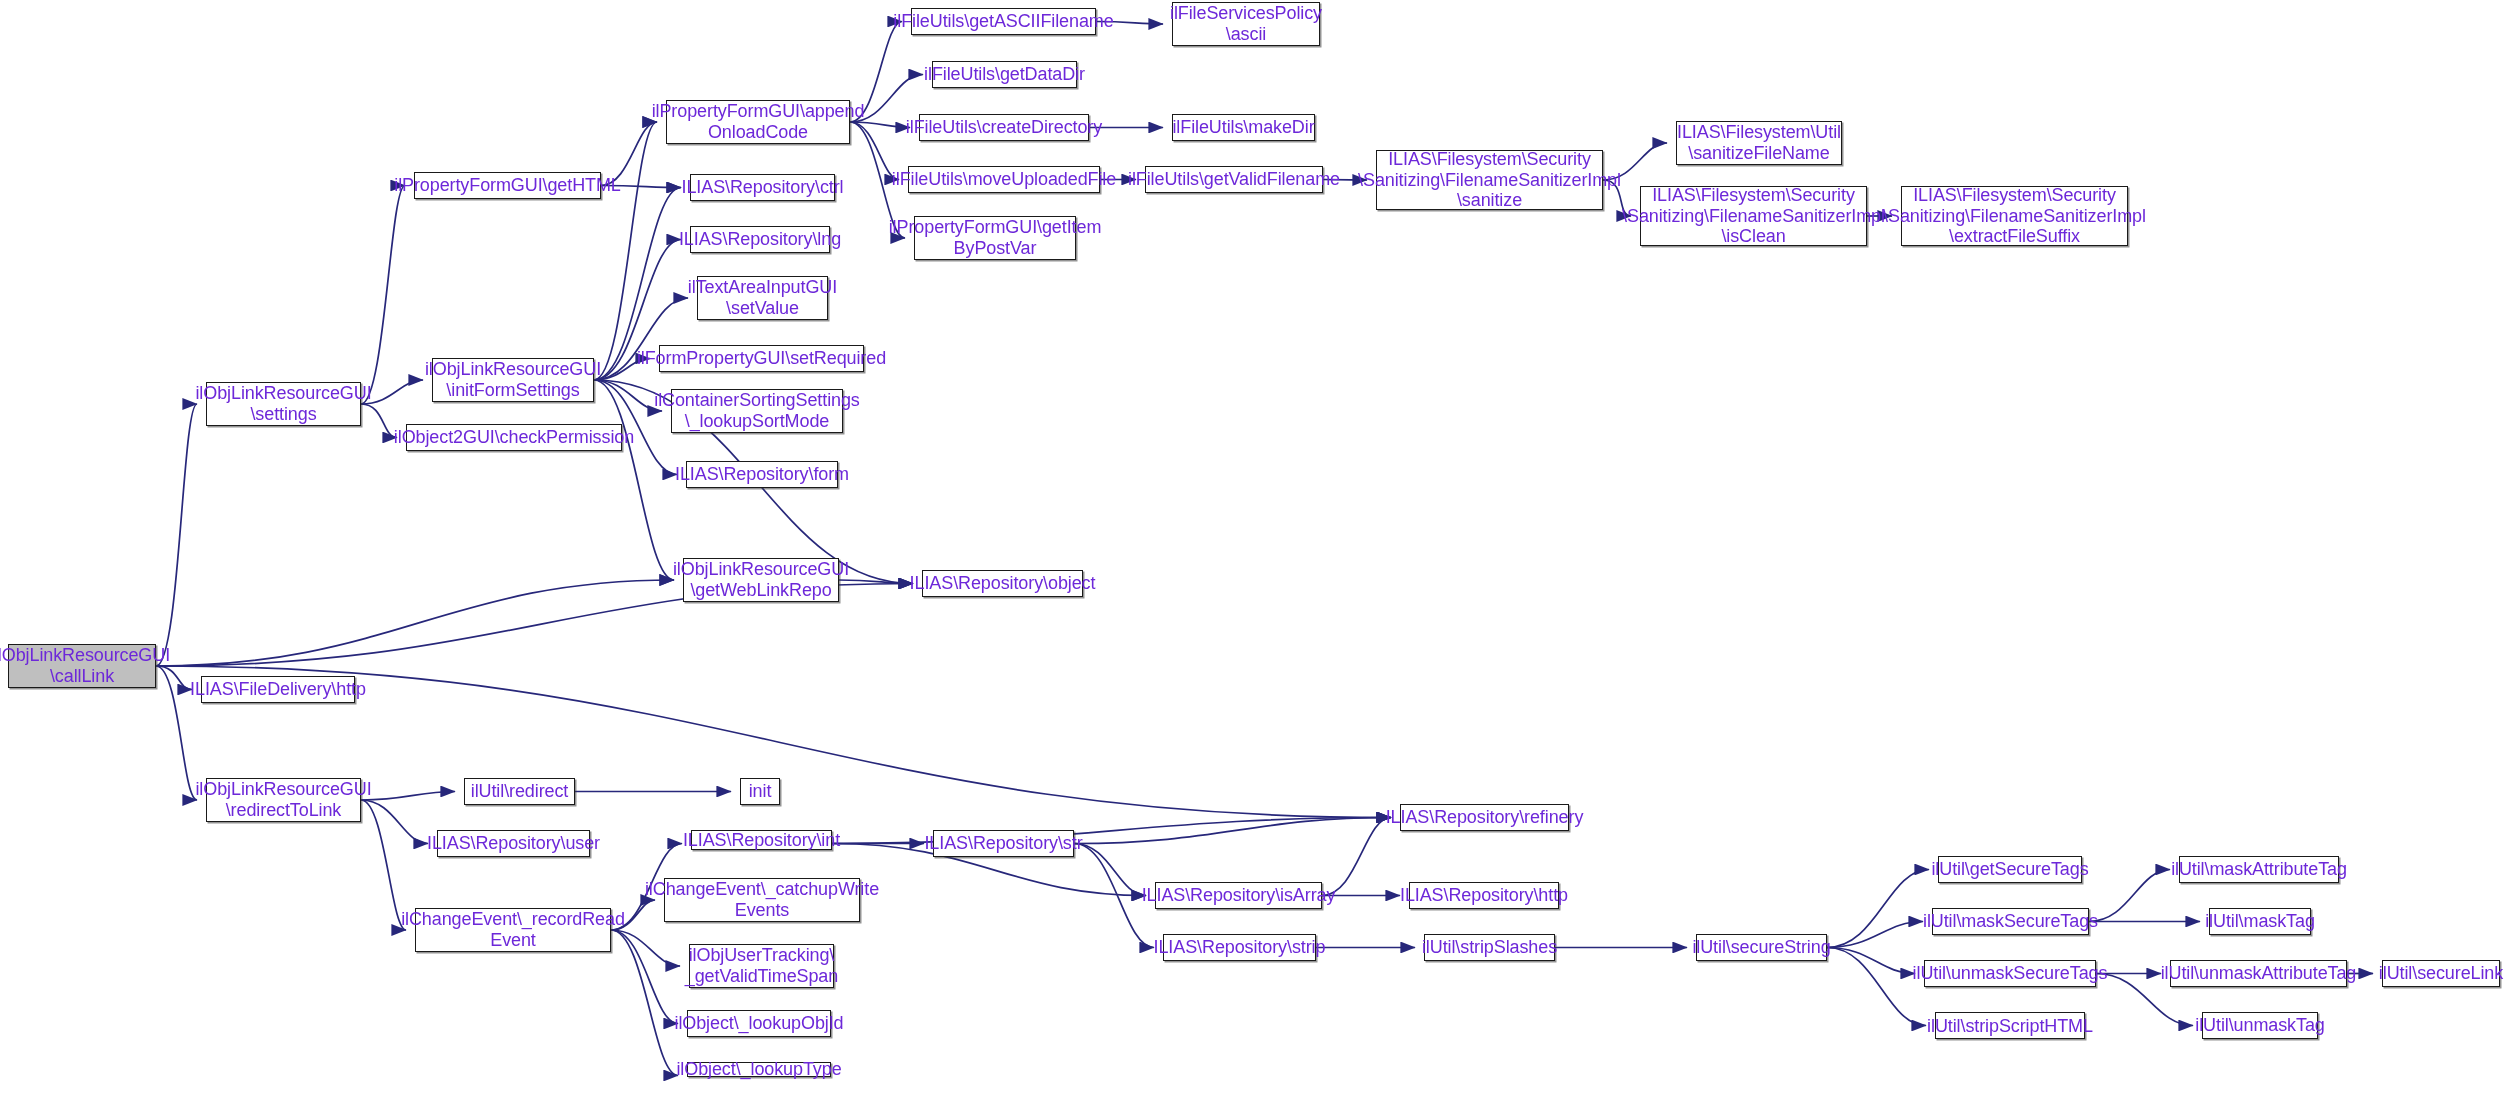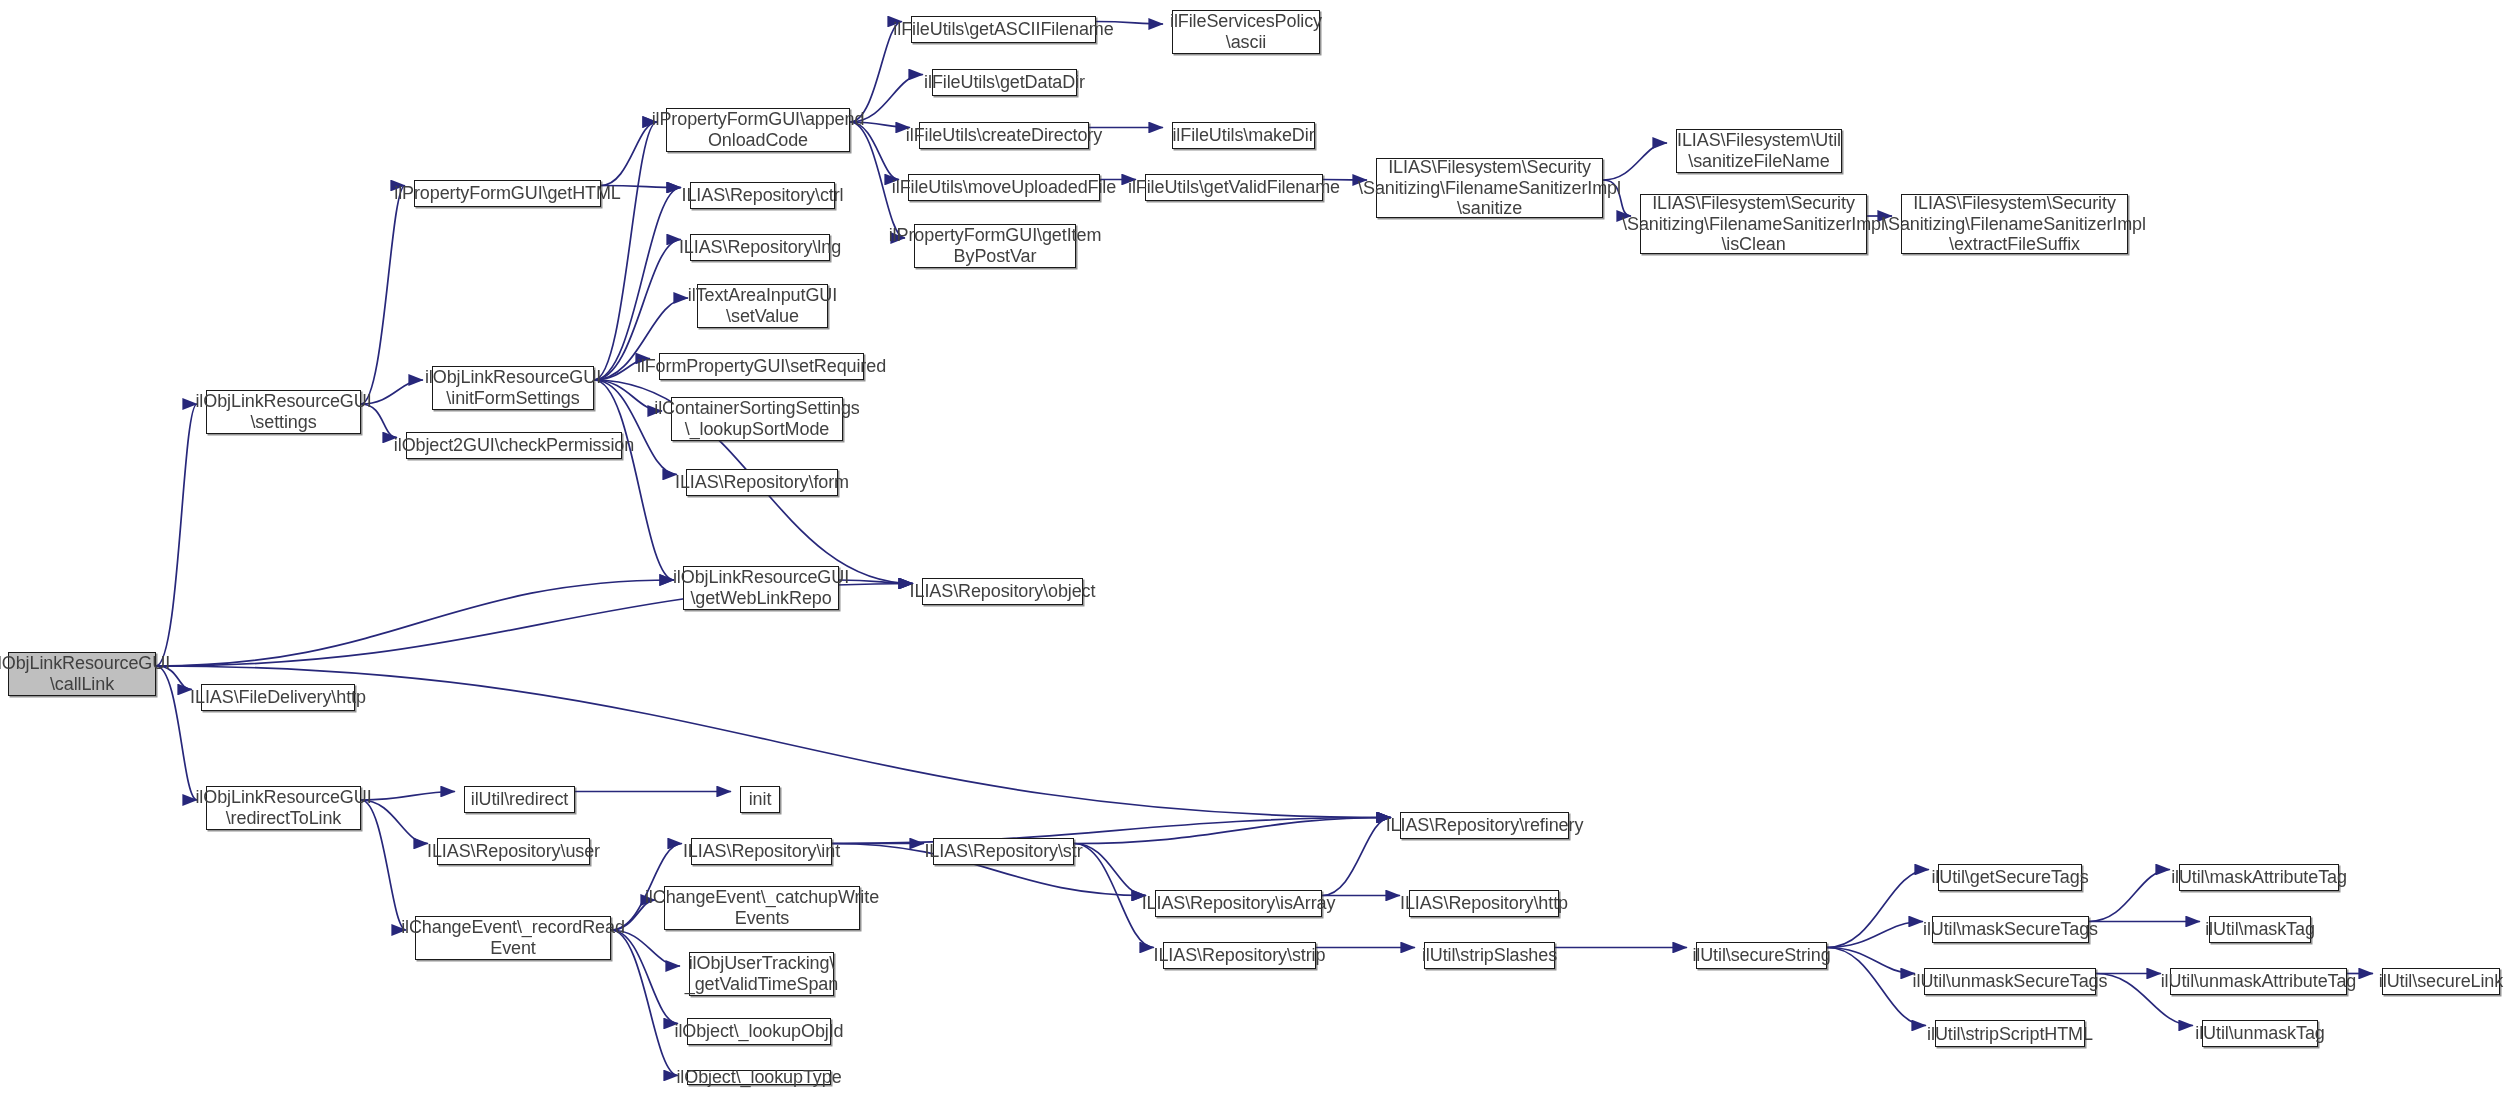--- a/index.html
+++ b/index.html
@@ -15,32 +15,31 @@
     position:absolute;
     top:0;left:0;
     width:2504px;height:1094px;
     pointer-events:none;
   }
   .node{
     position:absolute;
     box-sizing:border-box;
     border:1.6px solid #1a1a1a;
     background:#ffffff;
-    color:#404040;
+    color:#6d28d9;
     display:flex;
     align-items:center;
     justify-content:center;
     text-align:center;
     font-size:18px;
     line-height:1.16;
     letter-spacing:-0.1px;
     white-space:pre-line;
     padding:1px 4px;
     box-shadow:1.5px 1.5px 0 0 rgba(60,60,60,0.55);
-    margin-top:8px;
   }
   .node.root{
     background:#bfbfbf;
   }
 </style>
 </head>
 <body>
 
 <div id="canvas">
   <svg class="edges" xmlns="http://www.w3.org/2000/svg">
@@ -140,21 +139,21 @@
 \_lookupSortMode</span></div>
       <div class="node" style="left: 686px; top: 461px; width: 152px; height: 27px;"><span>ILIAS\Repository\form</span></div>
       <div class="node" style="left: 683px; top: 558px; width: 156px; height: 44px;"><span>ilObjLinkResourceGUI
 \getWebLinkRepo</span></div>
       <div class="node" style="left: 664px; top: 878px; width: 196px; height: 44px;"><span>ilChangeEvent\_catchupWrite
 Events</span></div>
       <div class="node" style="left: 689px; top: 944px; width: 145px; height: 44px;"><span>ilObjUserTracking\
 _getValidTimeSpan</span></div>
       <div class="node" style="left: 687px; top: 1010px; width: 144px; height: 27px;"><span>ilObject\_lookupObjId</span></div>
       <div class="node" style="left: 687px; top: 1062px; width: 144px; height: 15px;"><span>ilObject\_lookupType</span></div>
-      <div class="node" style="left: 691px; top: 830px; width: 141px; height: 27px;"><span>ILIAS\Repository\int</span></div>
+      <div class="node" style="left: 691px; top: 830px; width: 141px; height: 20px;"><span>ILIAS\Repository\int</span></div>
       <div class="node" style="left: 911px; top: 8px; width: 185px; height: 27px;"><span>ilFileUtils\getASCIIFilename</span></div>
       <div class="node" style="left: 932px; top: 61px; width: 145px; height: 27px;"><span>ilFileUtils\getDataDir</span></div>
       <div class="node" style="left: 919px; top: 114px; width: 170px; height: 27px;"><span>ilFileUtils\createDirectory</span></div>
       <div class="node" style="left: 908px; top: 166px; width: 192px; height: 27px;"><span>ilFileUtils\moveUploadedFile</span></div>
       <div class="node" style="left: 914px; top: 216px; width: 162px; height: 44px;"><span>ilPropertyFormGUI\getItem
 ByPostVar</span></div>
       <div class="node" style="left: 922px; top: 570px; width: 161px; height: 27px;"><span>ILIAS\Repository\object</span></div>
       <div class="node" style="left: 740px; top: 778px; width: 40px; height: 27px;"><span>init</span></div>
       <div class="node" style="left: 933px; top: 830px; width: 141px; height: 27px;"><span>ILIAS\Repository\str</span></div>
       <div class="node" style="left: 1172px; top: 114px; width: 143px; height: 27px;"><span>ilFileUtils\makeDir</span></div>

